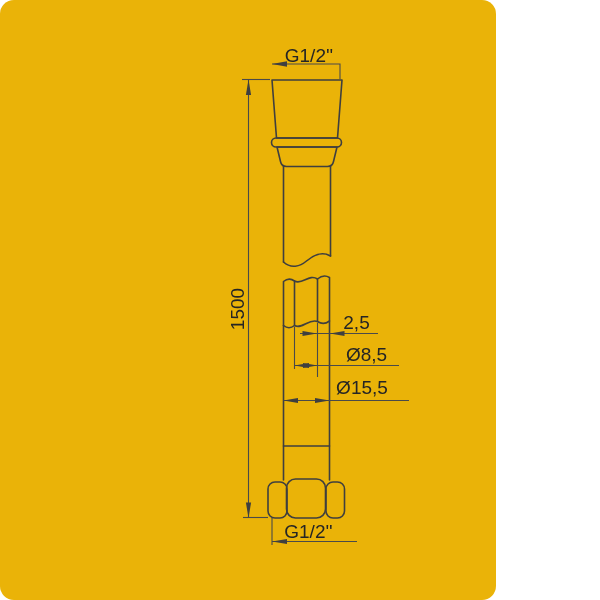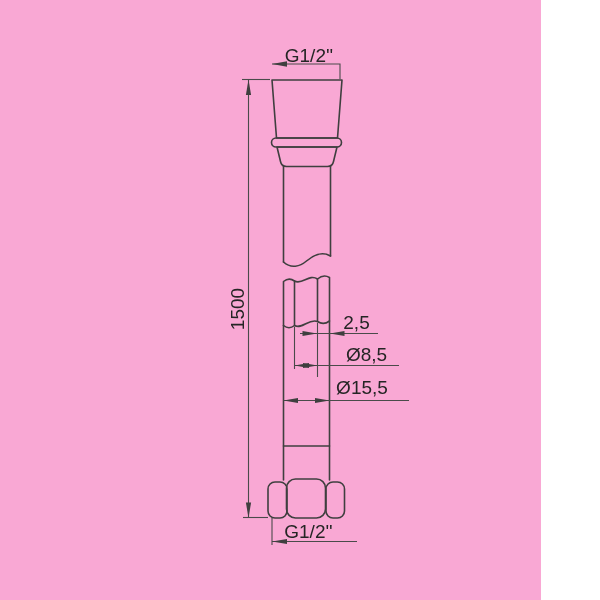--- a/index.html
+++ b/index.html
@@ -5,23 +5,24 @@
   html, body {
     margin: 0;
     padding: 0;
     width: 600px;
     height: 600px;
     background: #ffffff;
     overflow: hidden;
   }
   .stage {
     position: relative;
-    width: 541px;
+    width: 496px;
     height: 600px;
-    background: #f9a8d4;
+    background: #eab308;
+    border-radius: 14px;
   }
   svg { display: block; }
   .outline {
     stroke: #3f3f3f;
     stroke-width: 1.6;
     fill: none;
     stroke-linecap: round;
     stroke-linejoin: round;
   }
   .dimline {

